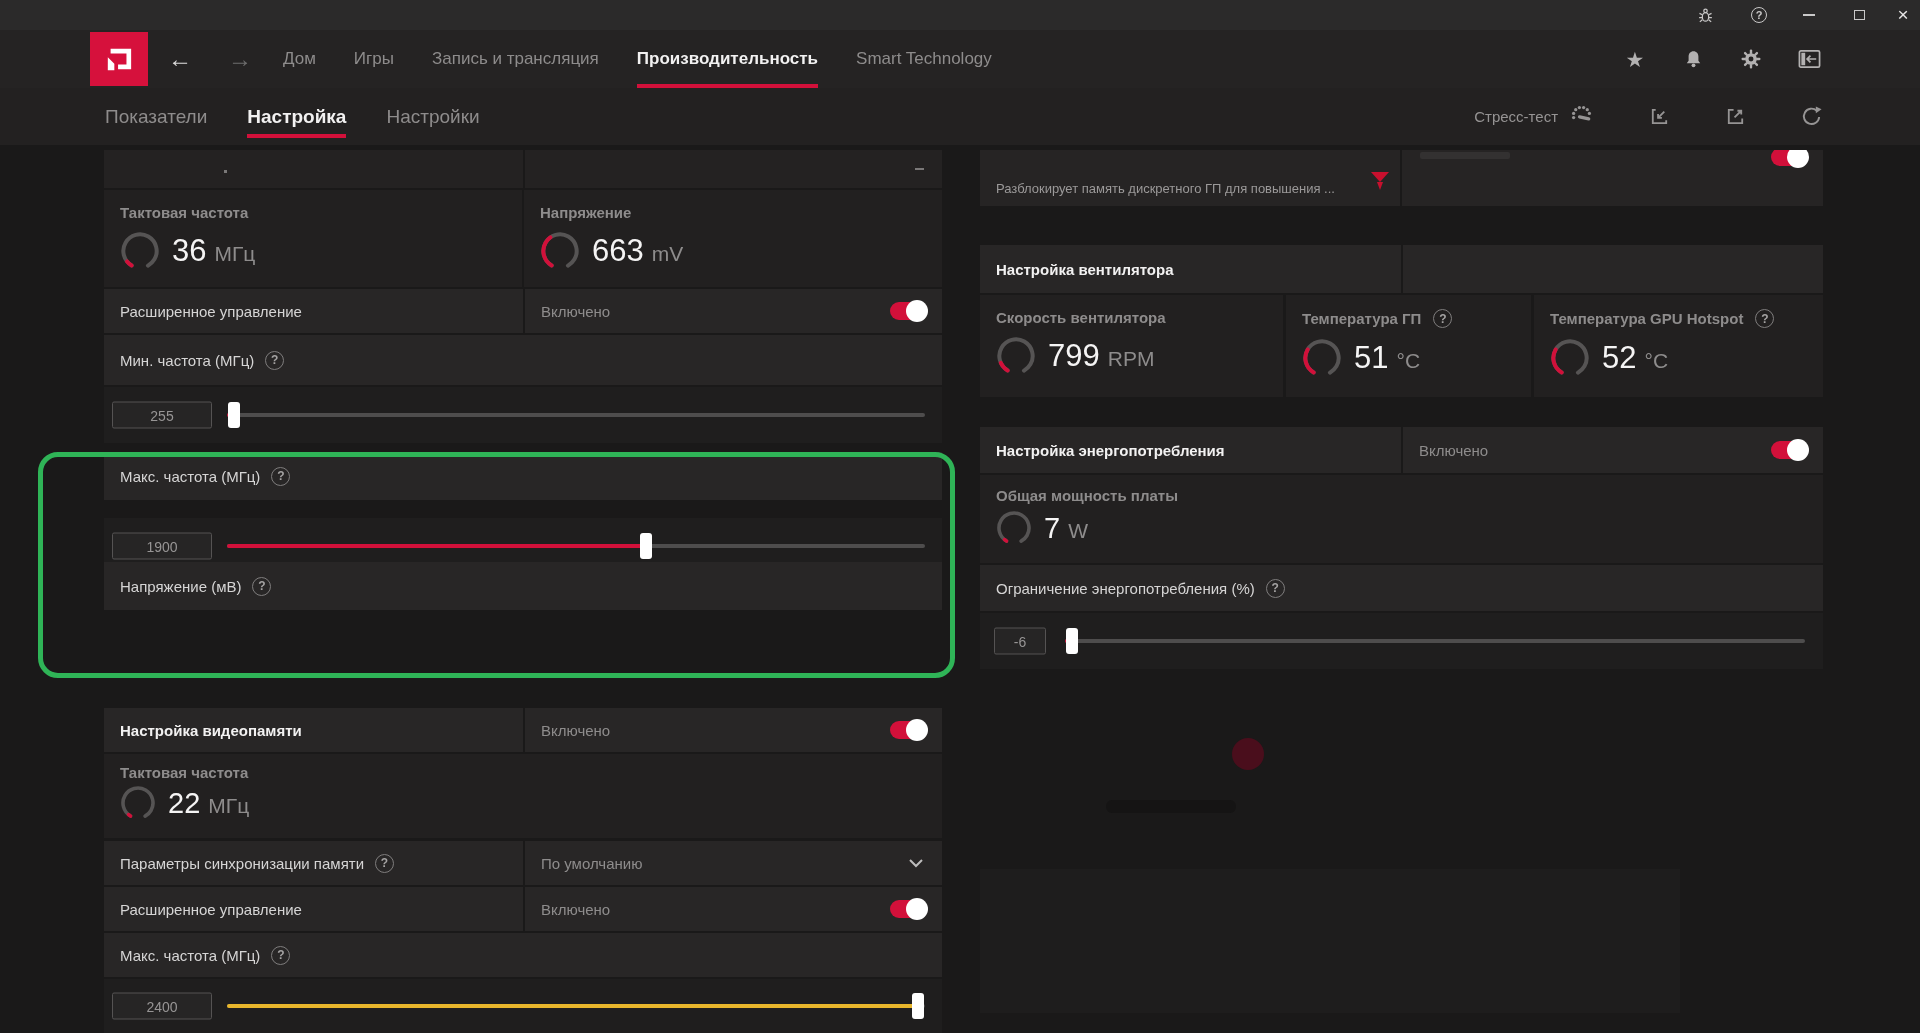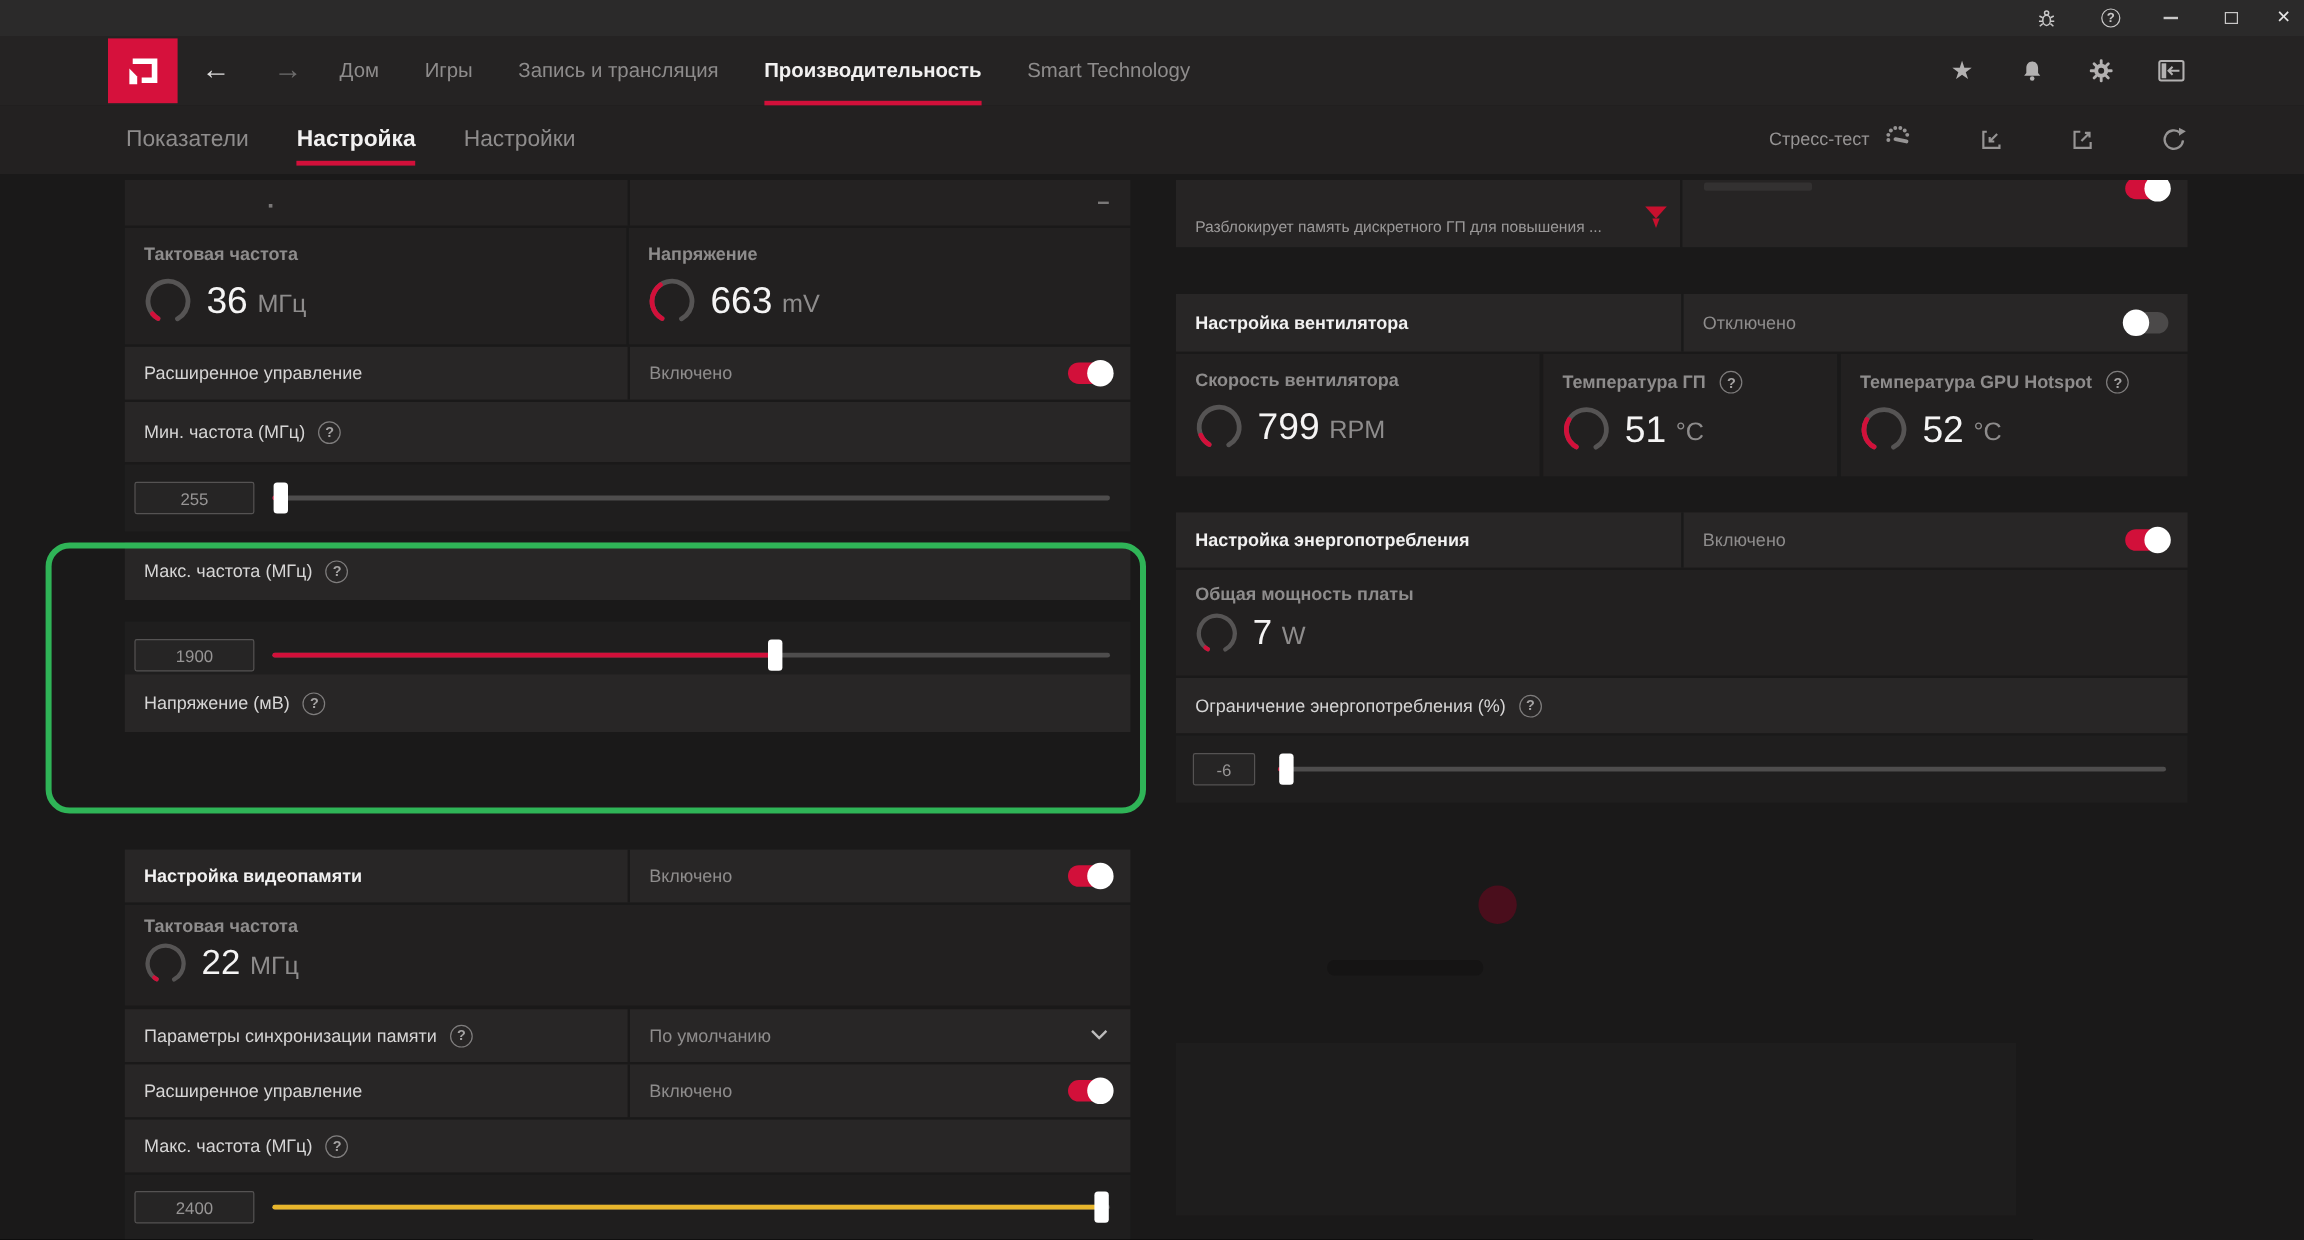--- a/index.html
+++ b/index.html
@@ -391,26 +391,20 @@
       <div class="vdiv" style="left:420px"></div>
       <div class="sam-cutbar" style="left:440px"></div>
       <div class="toggle on" style="top:-2px;transform:none">
           <div class="knob"></div>
         </div>
     </div>
 
     <div class="row cellrow" style="top:245px;height:48px">
       <div class="cell-l bold" style="width:421px">Настройка вентилятора</div>
       <div class="vdiv" style="left:421px"></div>
-      <div class="cell-r" style="left:423px;right:0">
-        <span>Отключено</span>
-        <div class="toggle">
-            <div class="knob"></div>
-          </div>
-      </div>
     </div>
 
     <div class="row" style="top:295px;height:102px">
       <div class="metric" style="left:0;width:303px">
         <div class="m-label">Скорость вентилятора</div>
         <div class="m-value">
           <svg class="gauge" viewBox="0 0 36 36">
             <circle class="g-track" cx="18" cy="18" r="15" transform="rotate(120 18 18)"></circle>
             <circle class="g-fill" cx="18" cy="18" r="15" transform="rotate(120 18 18)" stroke-dasharray="9.42 94.25"></circle>
           </svg>

